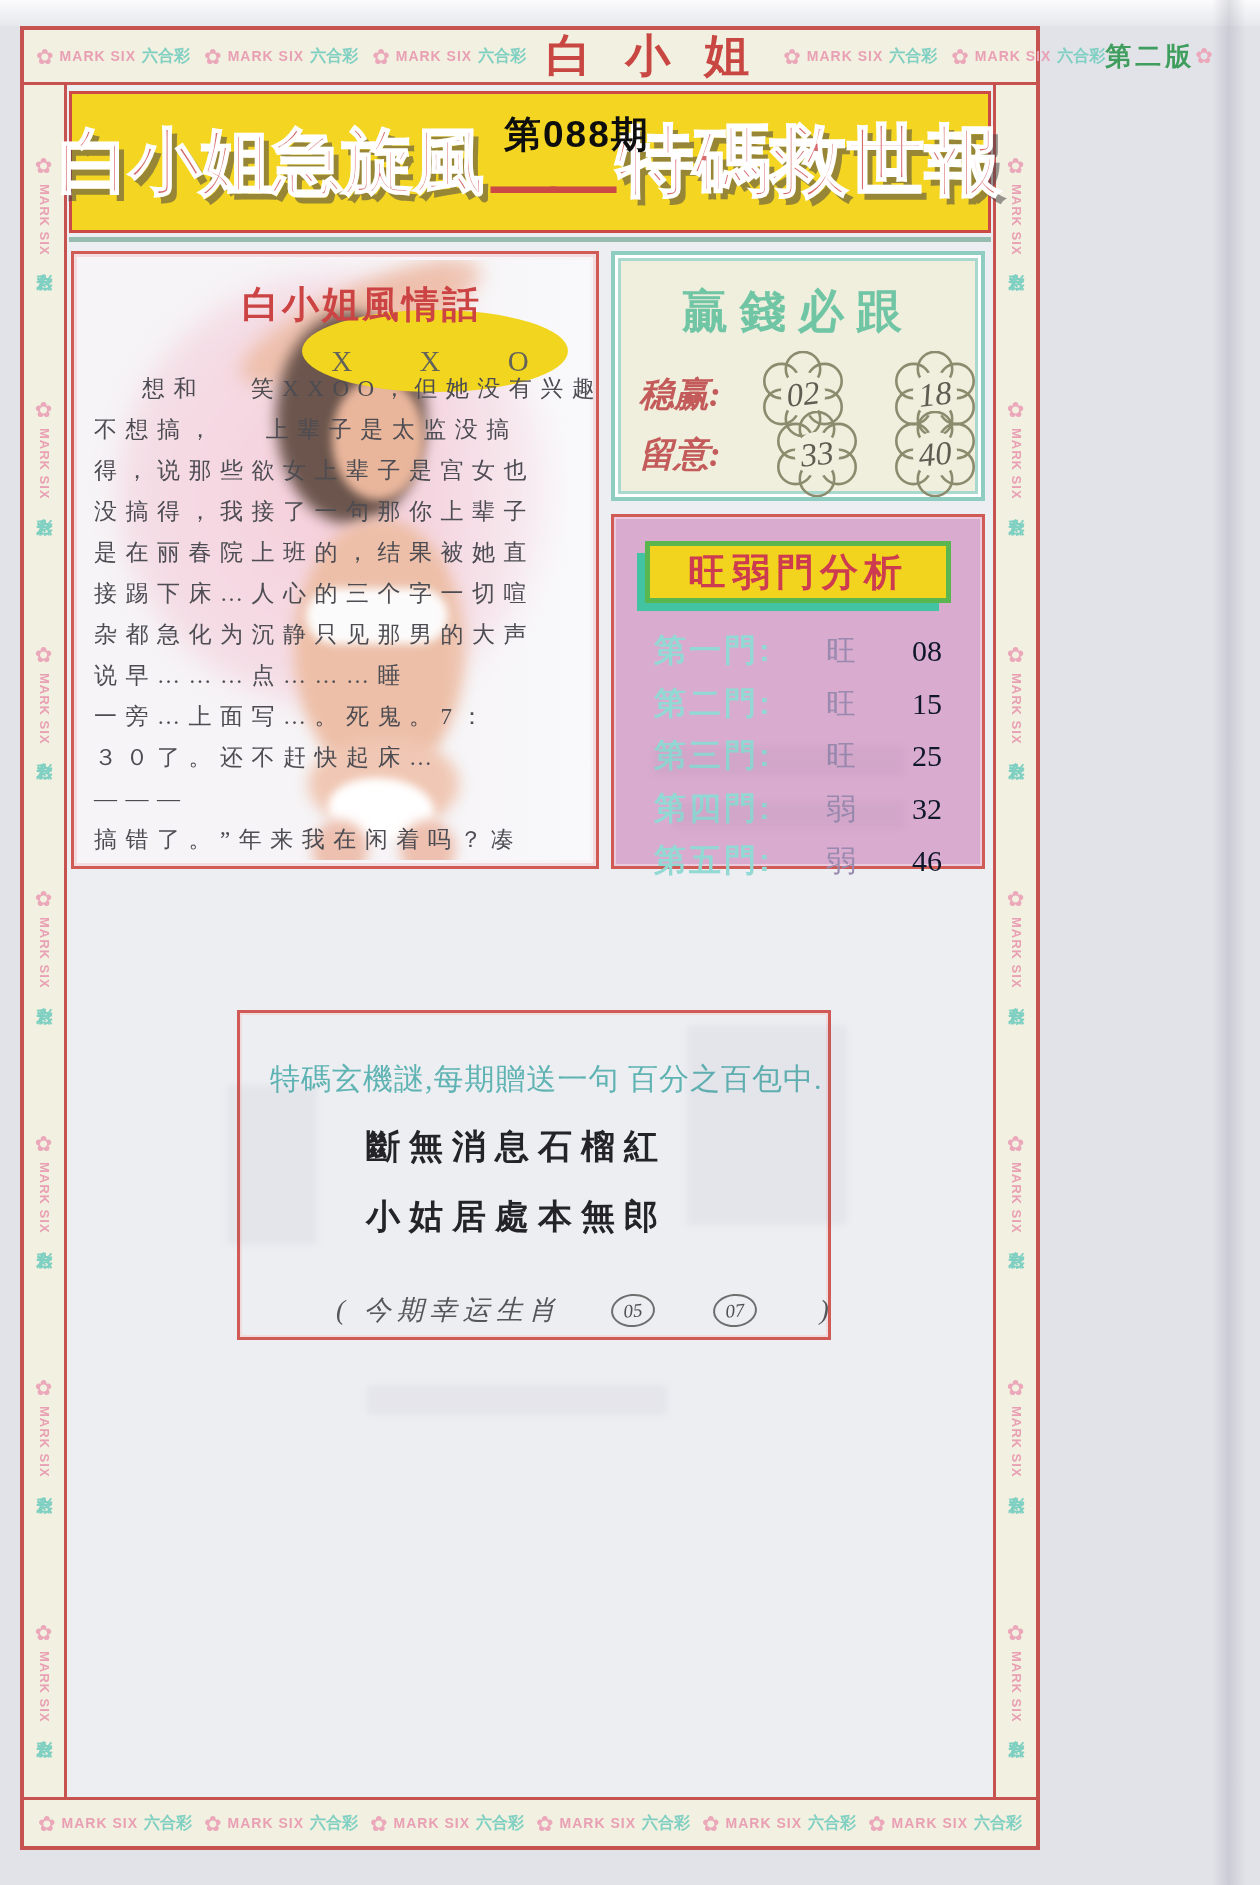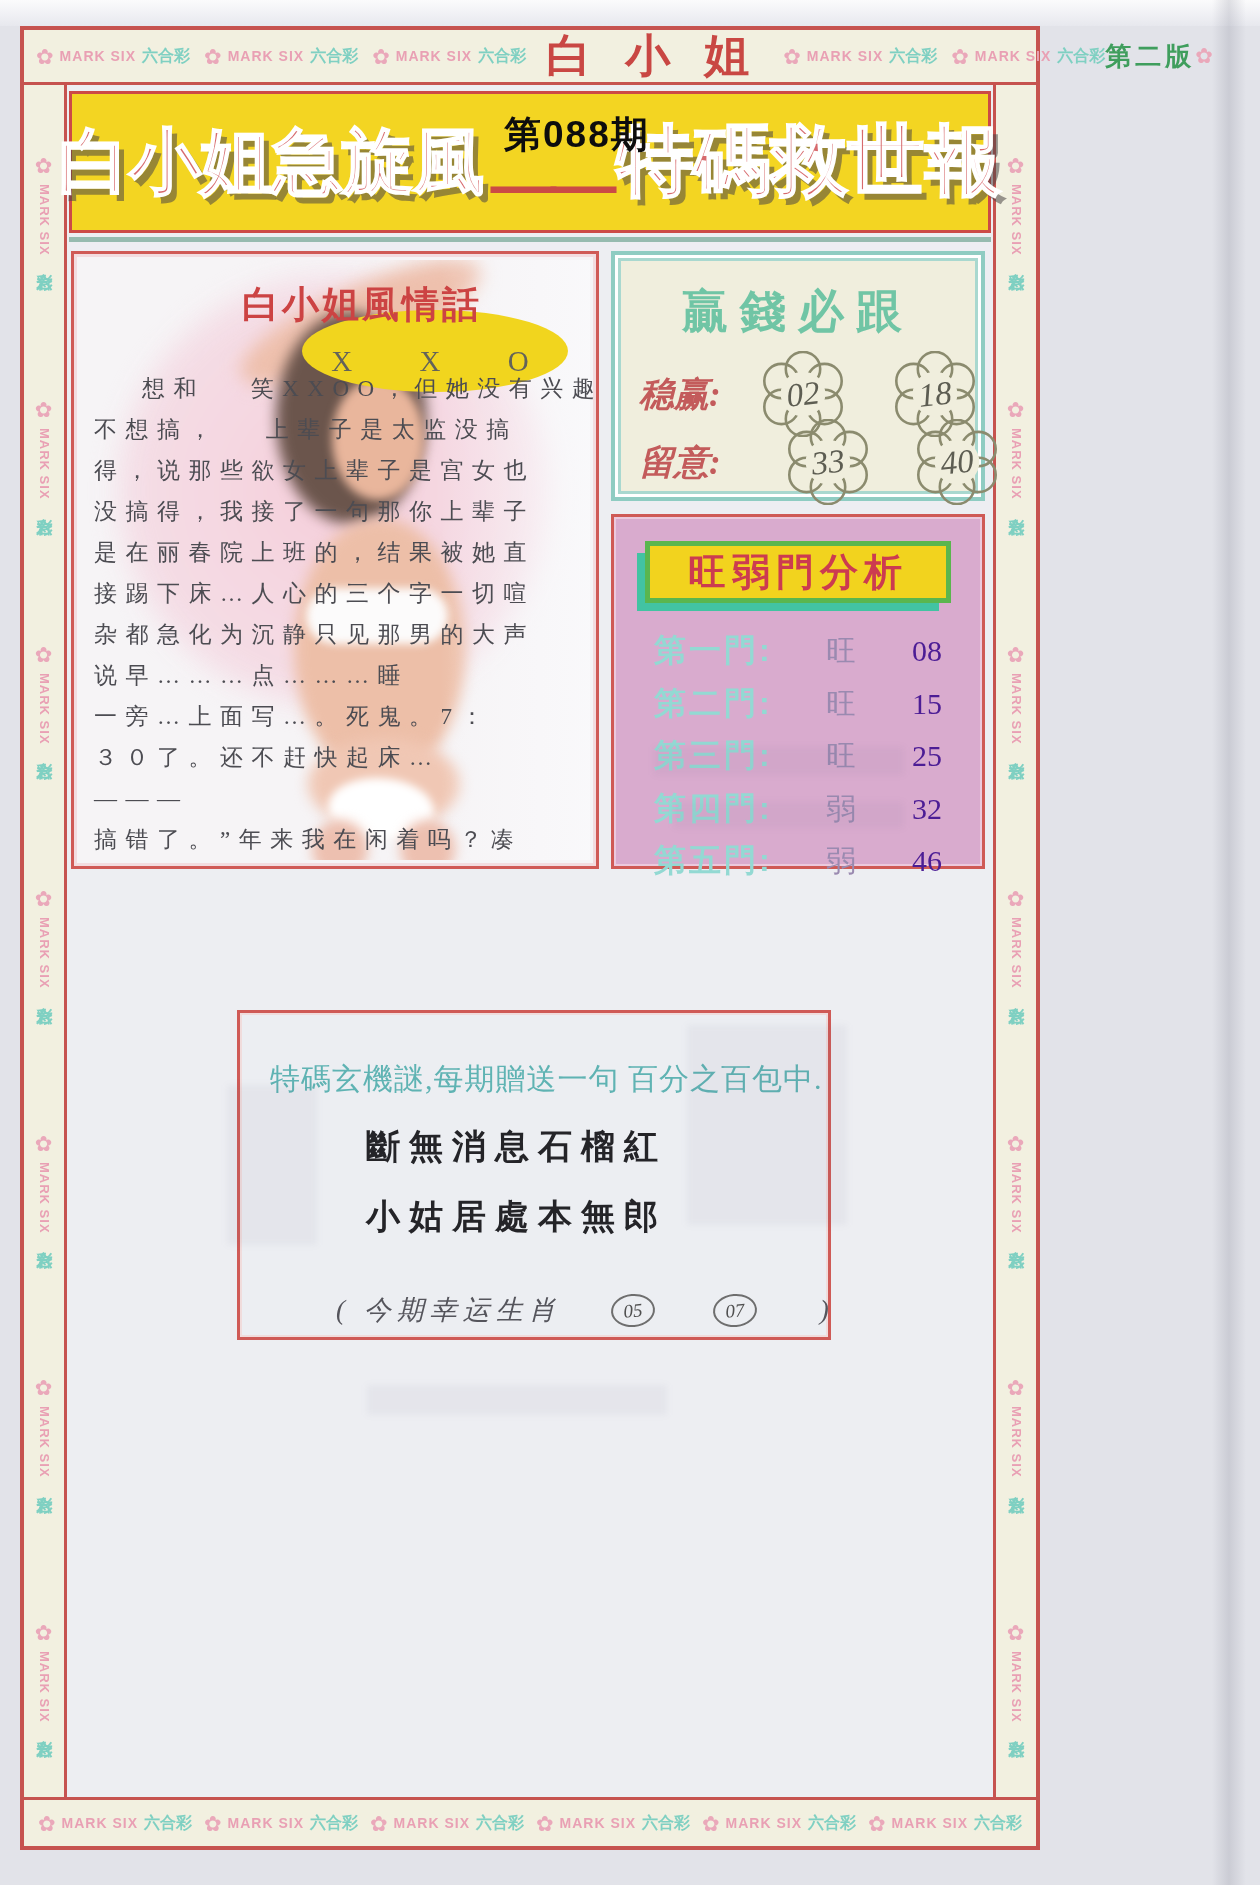--- a/index.html
+++ b/index.html
@@ -65,42 +65,42 @@
   .f-line{font-size:23px;color:#4c4c52;letter-spacing:8.5px;height:41px;line-height:41px;white-space:nowrap;}
   .f-line.indent{text-indent:48px;}
   .right-col{width:374px;display:flex;flex-direction:column;}
   
   .win-box{height:250px;box-sizing:border-box;border:4px solid #8fccc2;background:#f0eedd;
     box-shadow:inset 0 0 0 3px #ffffff,inset 0 0 0 6px #a9d8cf;position:relative;}
   .win-title{text-align:center;margin-top:26px;font-size:46px;font-weight:bold;color:#70c5a5;
     letter-spacing:12px;font-family:"Liberation Sans",sans-serif;white-space:nowrap;}
   .win-row{position:absolute;left:24px;display:flex;align-items:center;}
   .win-row-1{top:96px;}
-  .win-row-2{top:164px;gap:11px;}
+  .win-row-2{top:156px;}
   .win-label{font-size:35px;font-weight:bold;font-style:italic;color:#c35b5b;margin-right:10px;white-space:nowrap;}
   .flower{position:relative;width:92px;height:86px;flex:none;}
   .flower svg{position:absolute;inset:0;width:100%;height:100%;}
   .flower-num{position:absolute;inset:0;display:flex;align-items:center;justify-content:center;
     font-style:italic;font-size:33px;color:#5d5d52;transform:rotate(-6deg);}
   .fl-gap1{margin-left:26px;}
   .fl-gap2{margin-left:40px;}
   
   .gate-box{margin-top:13px;height:355px;box-sizing:border-box;border:3px solid #cf5a56;
     box-shadow:inset 0 0 0 2px #ecc9dd;background:#d9abce;position:relative;}
   .gate-banner{position:relative;margin:24px auto 0;width:296px;height:52px;background:#f2d31e;
     border:5px solid #5ab64e;box-shadow:-10px 10px 0 -2px #42c3a2;
     display:flex;align-items:center;justify-content:center;}
   .gate-title{font-size:38px;font-weight:bold;color:#cc3b50;letter-spacing:6px;white-space:nowrap;
     font-family:"Liberation Sans",sans-serif;}
   .gate-rows{position:absolute;left:32px;right:18px;top:112px;}
   .gate-row{display:flex;align-items:baseline;height:52.5px;margin-left:8px;}
   .g-label{width:172px;font-size:32px;font-weight:bold;color:#93d9d3;letter-spacing:3px;
     font-family:"Liberation Sans",sans-serif;white-space:nowrap;}
   .g-status{width:86px;font-size:30px;color:#9a8ab0;}
-  .g-num{font-size:30px;color:#4c1d95;}
+  .g-num{font-size:30px;color:#0f172a;}
   
   .riddle-box{position:absolute;left:170px;top:925px;width:594px;height:330px;box-sizing:border-box;
     border:3px solid #cf5a56;box-shadow:inset 0 0 0 2px #f0dcdc;background:#eceef2;}
   .riddle-intro{margin:46px 0 0 30px;font-size:30px;color:#5fb3b3;letter-spacing:1px;white-space:nowrap;}
   .poem-line{margin:24px 0 0 118px;font-size:34px;font-weight:bold;color:#242428;letter-spacing:9px;white-space:nowrap;padding-left:8px;}
   .poem-line + .poem-line{margin-top:24px;}
   .zodiac{margin:52px 0 0 96px;display:flex;align-items:center;font-size:27px;color:#55555c;
     font-style:italic;letter-spacing:6px;white-space:nowrap;gap:40px;}
   .z-badge{display:inline-flex;align-items:center;justify-content:center;width:40px;height:29px;
     border:2px solid #6e6e6e;border-radius:50%;font-size:19px;font-style:italic;color:#4f4f4f;

